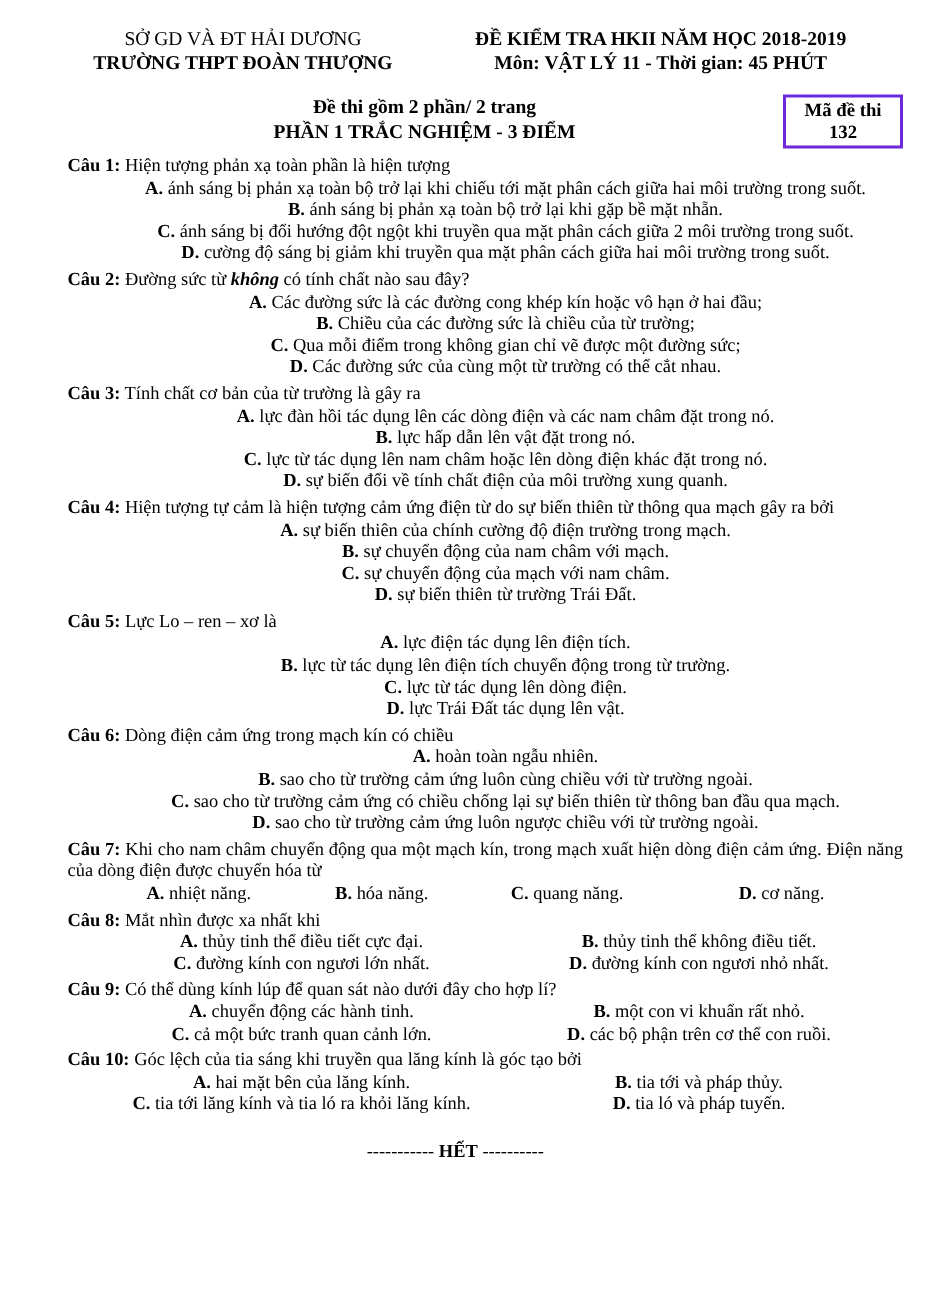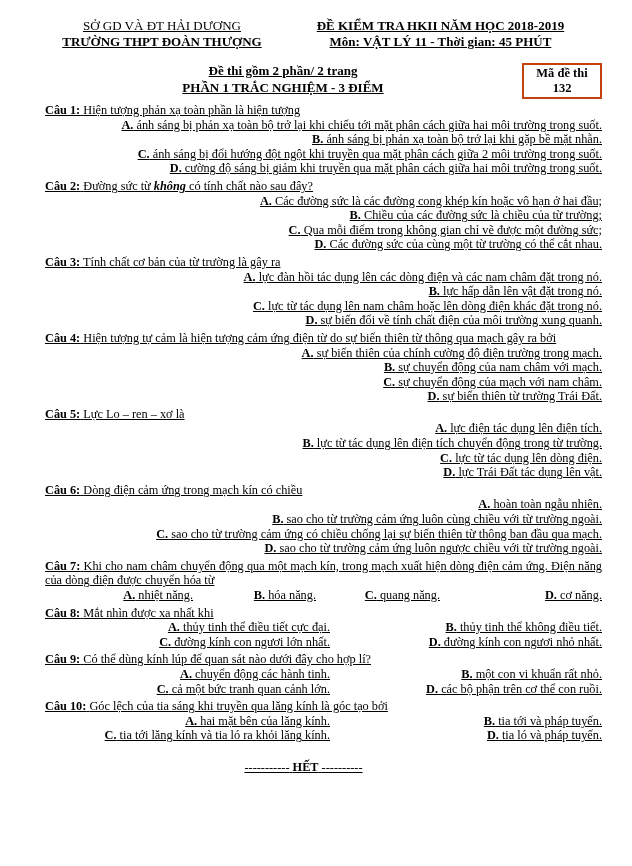--- a/index.html
+++ b/index.html
@@ -6,44 +6,43 @@
   body {
     width: 632px; height: 866px;
     font-family: "Liberation Serif", "DejaVu Serif", serif;
     color: #000000;
     overflow: hidden;
   }
   .page {
     box-sizing: border-box;
     width: 632px; height: 866px;
     padding: 18px 30px 0 45px;
-    text-decoration: underline;
   }
   .bold { font-weight: bold; }
   
   .header-row { display: flex; font-size: 13px; line-height: 16px; }
   .header-left  { flex: 0 0 42%; text-align: center; }
   .header-right { flex: 0 0 58%; text-align: center; }
   
   .subheader { position: relative; margin-top: 13px; min-height: 40px; }
   .subtitle-block { text-align: center; padding-right: 81px; font-size: 13px; line-height: 16.5px; }
   .code-box {
     position: absolute; right: 0; top: 0;
-    width: 72px; border: 2px solid #c2410c;
+    width: 72px; border: 2px solid #6d28d9;
     text-align: center; font-size: 12.5px; line-height: 15px;
     padding: 1px 2px; background: #fff;
   }
   
   .questions { font-size: 12.3px; line-height: 14.6px; }
   .question-block { margin-bottom: 3px; }
   .q-text { margin: 0; text-align: justify; }
   .q-label { font-weight: bold; }
   .options { padding-left: 27px; }
   .opt-key { font-weight: bold; }
-  .opt { text-align: right; }
+  .opt { text-align: center; }
   .opt-grid-row { display: flex; }
   .opt-grid-row .cell-l { width: 258px; flex-shrink: 0; }
   .opt-grid-row .cell-r { flex: 1; }
   .opt-row4 { display: flex; }
   .opt-row4 .c1 { width: 121px; }
   .opt-row4 .c2 { width: 123px; }
   .opt-row4 .c3 { width: 124px; }
   .opt-row4 .c4 { flex: 1; }
   .emph-bi { font-weight: bold; font-style: italic; }
   
@@ -167,21 +166,21 @@
             <div class="opt cell-l"><span class="opt-key">C.</span><span> cả một bức tranh quan cảnh lớn.</span></div>
             <div class="opt cell-r"><span class="opt-key">D.</span><span> các bộ phận trên cơ thể con ruồi.</span></div>
           </div>
         </div>
       </div>
       <div class="question-block">
         <p class="q-text"><span class="q-label">Câu 10:</span> <span>Góc lệch của tia sáng khi truyền qua lăng kính là góc tạo bởi</span></p>
         <div class="options">
           <div class="opt-grid-row">
             <div class="opt cell-l"><span class="opt-key">A.</span><span> hai mặt bên của lăng kính.</span></div>
-            <div class="opt cell-r"><span class="opt-key">B.</span><span> tia tới và pháp tuyến.</span></div>
+            <div class="opt cell-r"><span class="opt-key">B.</span><span> tia tới và pháp thủy.</span></div>
           </div>
           <div class="opt-grid-row">
             <div class="opt cell-l"><span class="opt-key">C.</span><span> tia tới lăng kính và tia ló ra khỏi lăng kính.</span></div>
             <div class="opt cell-r"><span class="opt-key">D.</span><span> tia ló và pháp tuyến.</span></div>
           </div>
         </div>
       </div>
     </div>
 
   <div class="footer">

